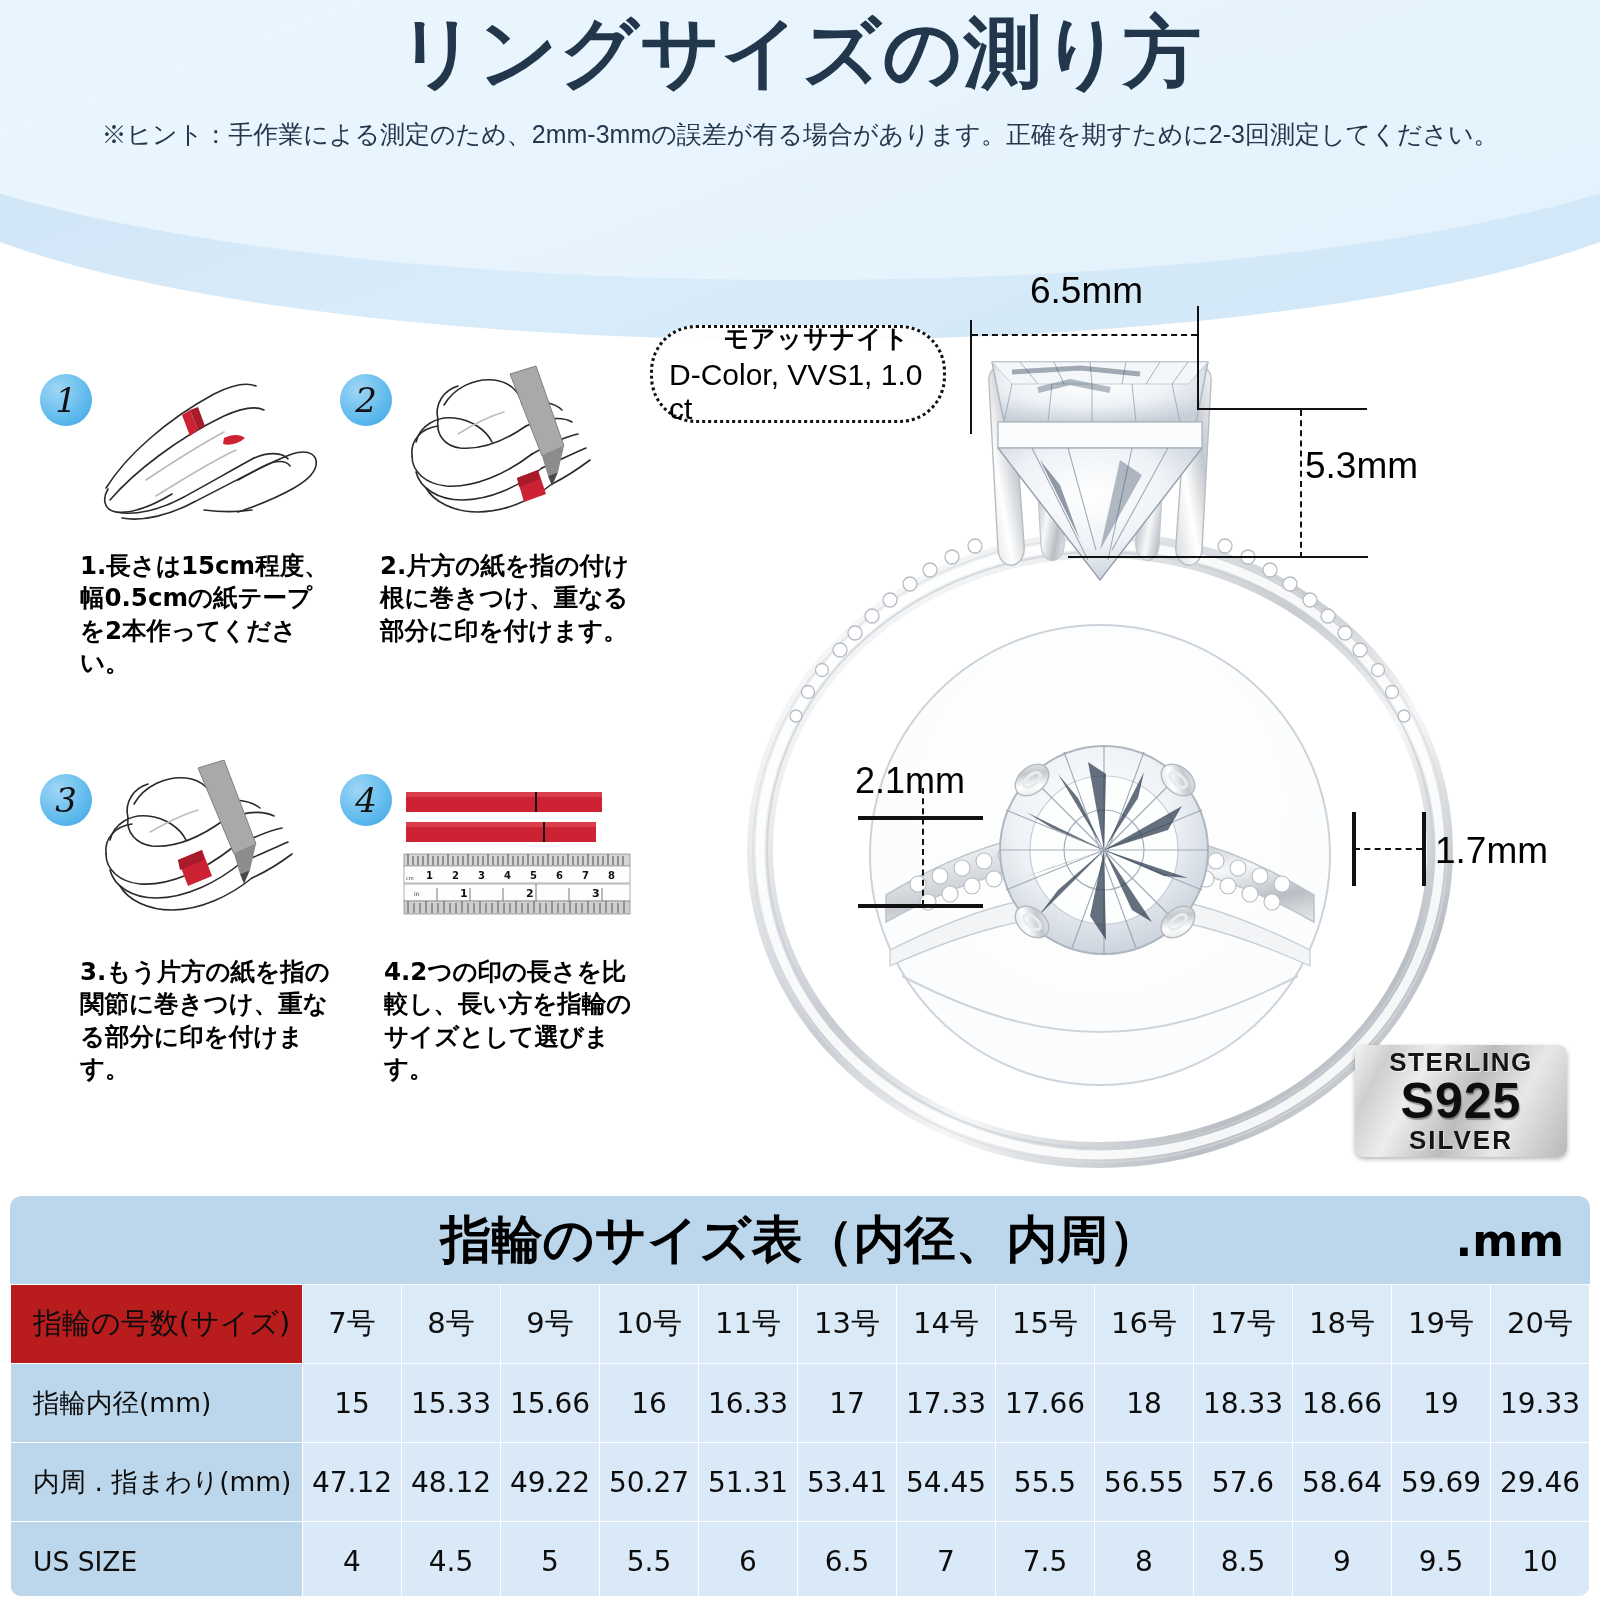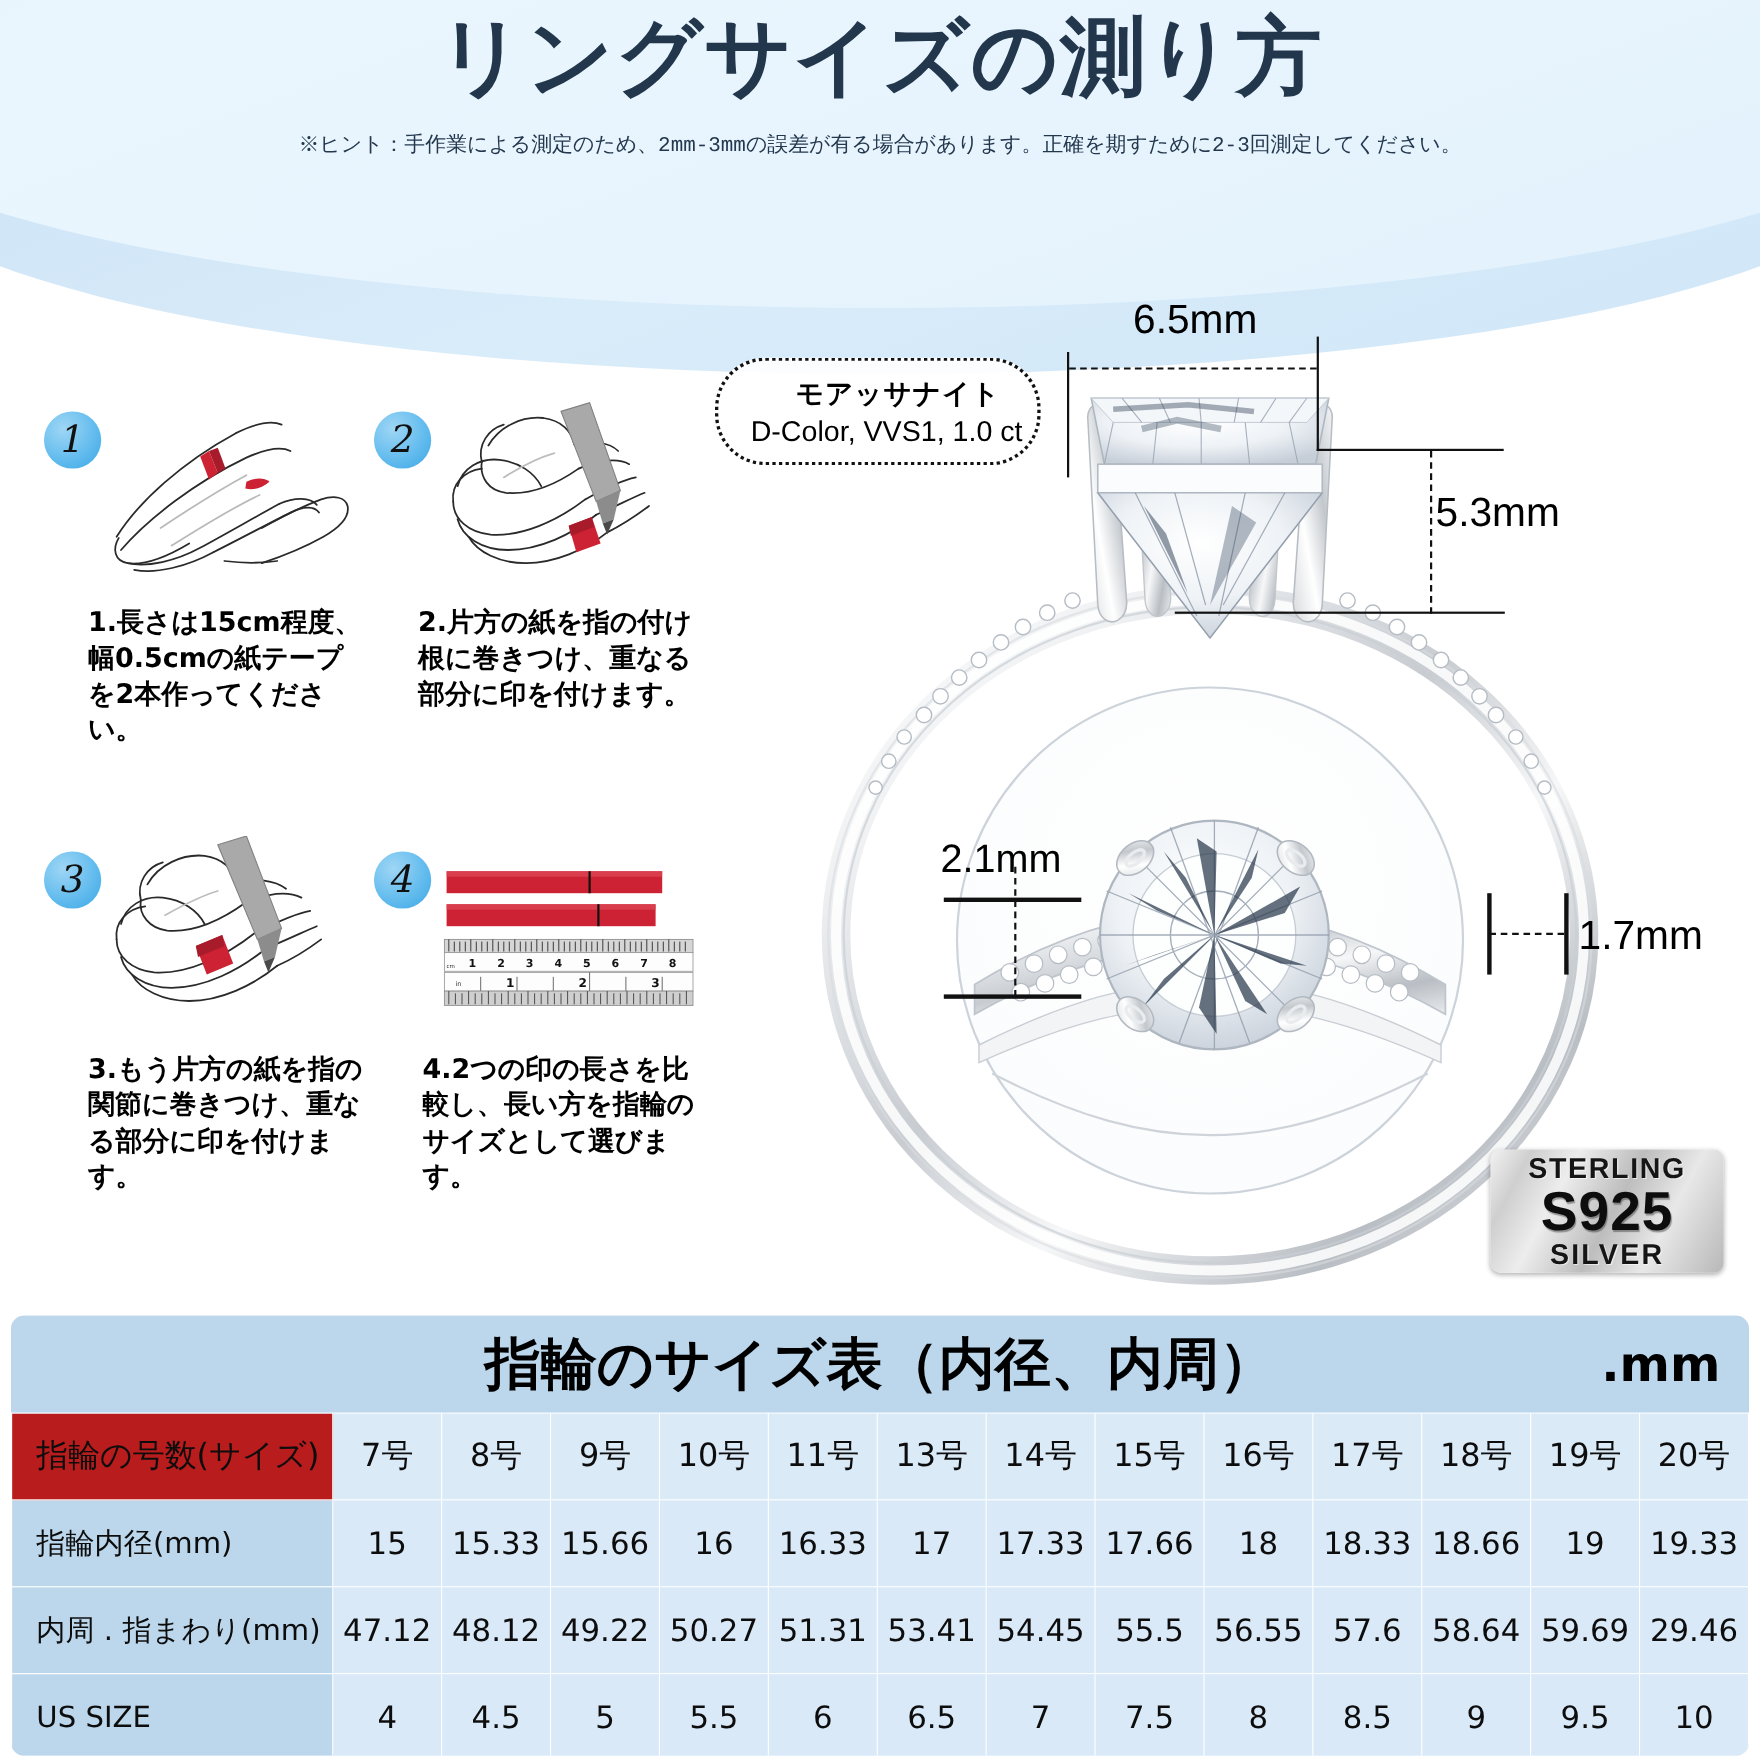--- a/index.html
+++ b/index.html
@@ -31,22 +31,22 @@
   .header-inner{position:absolute;left:0;top:0;width:1600px;height:340px;}
   .page-title{
     position:absolute;top:8px;left:0;width:1600px;text-align:center;
     font-size:78px;font-weight:bold;color:#22364c;
     letter-spacing:1px;line-height:1.15;
     font-family:"DejaVu Sans","Liberation Sans",sans-serif;
     white-space:nowrap;
   }
   .page-subtitle{
     position:absolute;top:118px;left:0;width:1600px;text-align:center;
-    font-size:19px;color:#23374d;white-space:nowrap;
-    font-family:Liberation Mono, monospace;
+    font-size:25px;color:#23374d;white-space:nowrap;
+    font-family:Liberation Sans, sans-serif;
   }
 
   
   .steps{position:absolute;left:0;top:360px;width:700px;height:790px;}
   .step{position:absolute;width:300px;}
   .step-1{left:40px;top:0;}
   .step-2{left:340px;top:0;}
   .step-3{left:40px;top:400px;}
   .step-4{left:340px;top:400px;}
 
@@ -71,21 +71,21 @@
   .ring-area{position:absolute;left:640px;top:250px;width:960px;height:950px;}
 
   .callout{
     position:absolute;left:10px;top:75px;width:290px;height:92px;
     border:3px dotted #111;border-radius:46px;
     display:flex;flex-direction:column;align-items:center;justify-content:center;
     background:rgba(255,255,255,.9);
   }
   .callout-l1{font-size:25px;font-weight:bold;color:#000;letter-spacing:1px;
     font-family:Liberation Mono, monospace;margin-left:37px;}
-  .callout-l2{font-size:26px;color:#000;margin-top:3px;
+  .callout-l2{font-size:30px;color:#000;margin-top:3px;
     font-family:"Liberation Sans","DejaVu Sans",sans-serif;margin-left:16px;}
 
   .dim-label{position:absolute;font-size:37px;color:#000;white-space:nowrap;
     font-family:"Liberation Sans","DejaVu Sans",sans-serif;}
   .dim-6p5{left:390px;top:20px;}
   .dim-5p3{left:665px;top:195px;}
   .dim-2p1{left:215px;top:510px;font-size:36px;}
   .dim-1p7{left:795px;top:580px;}
 
   .lnH{position:absolute;height:0;border-top:2px solid #111;}

